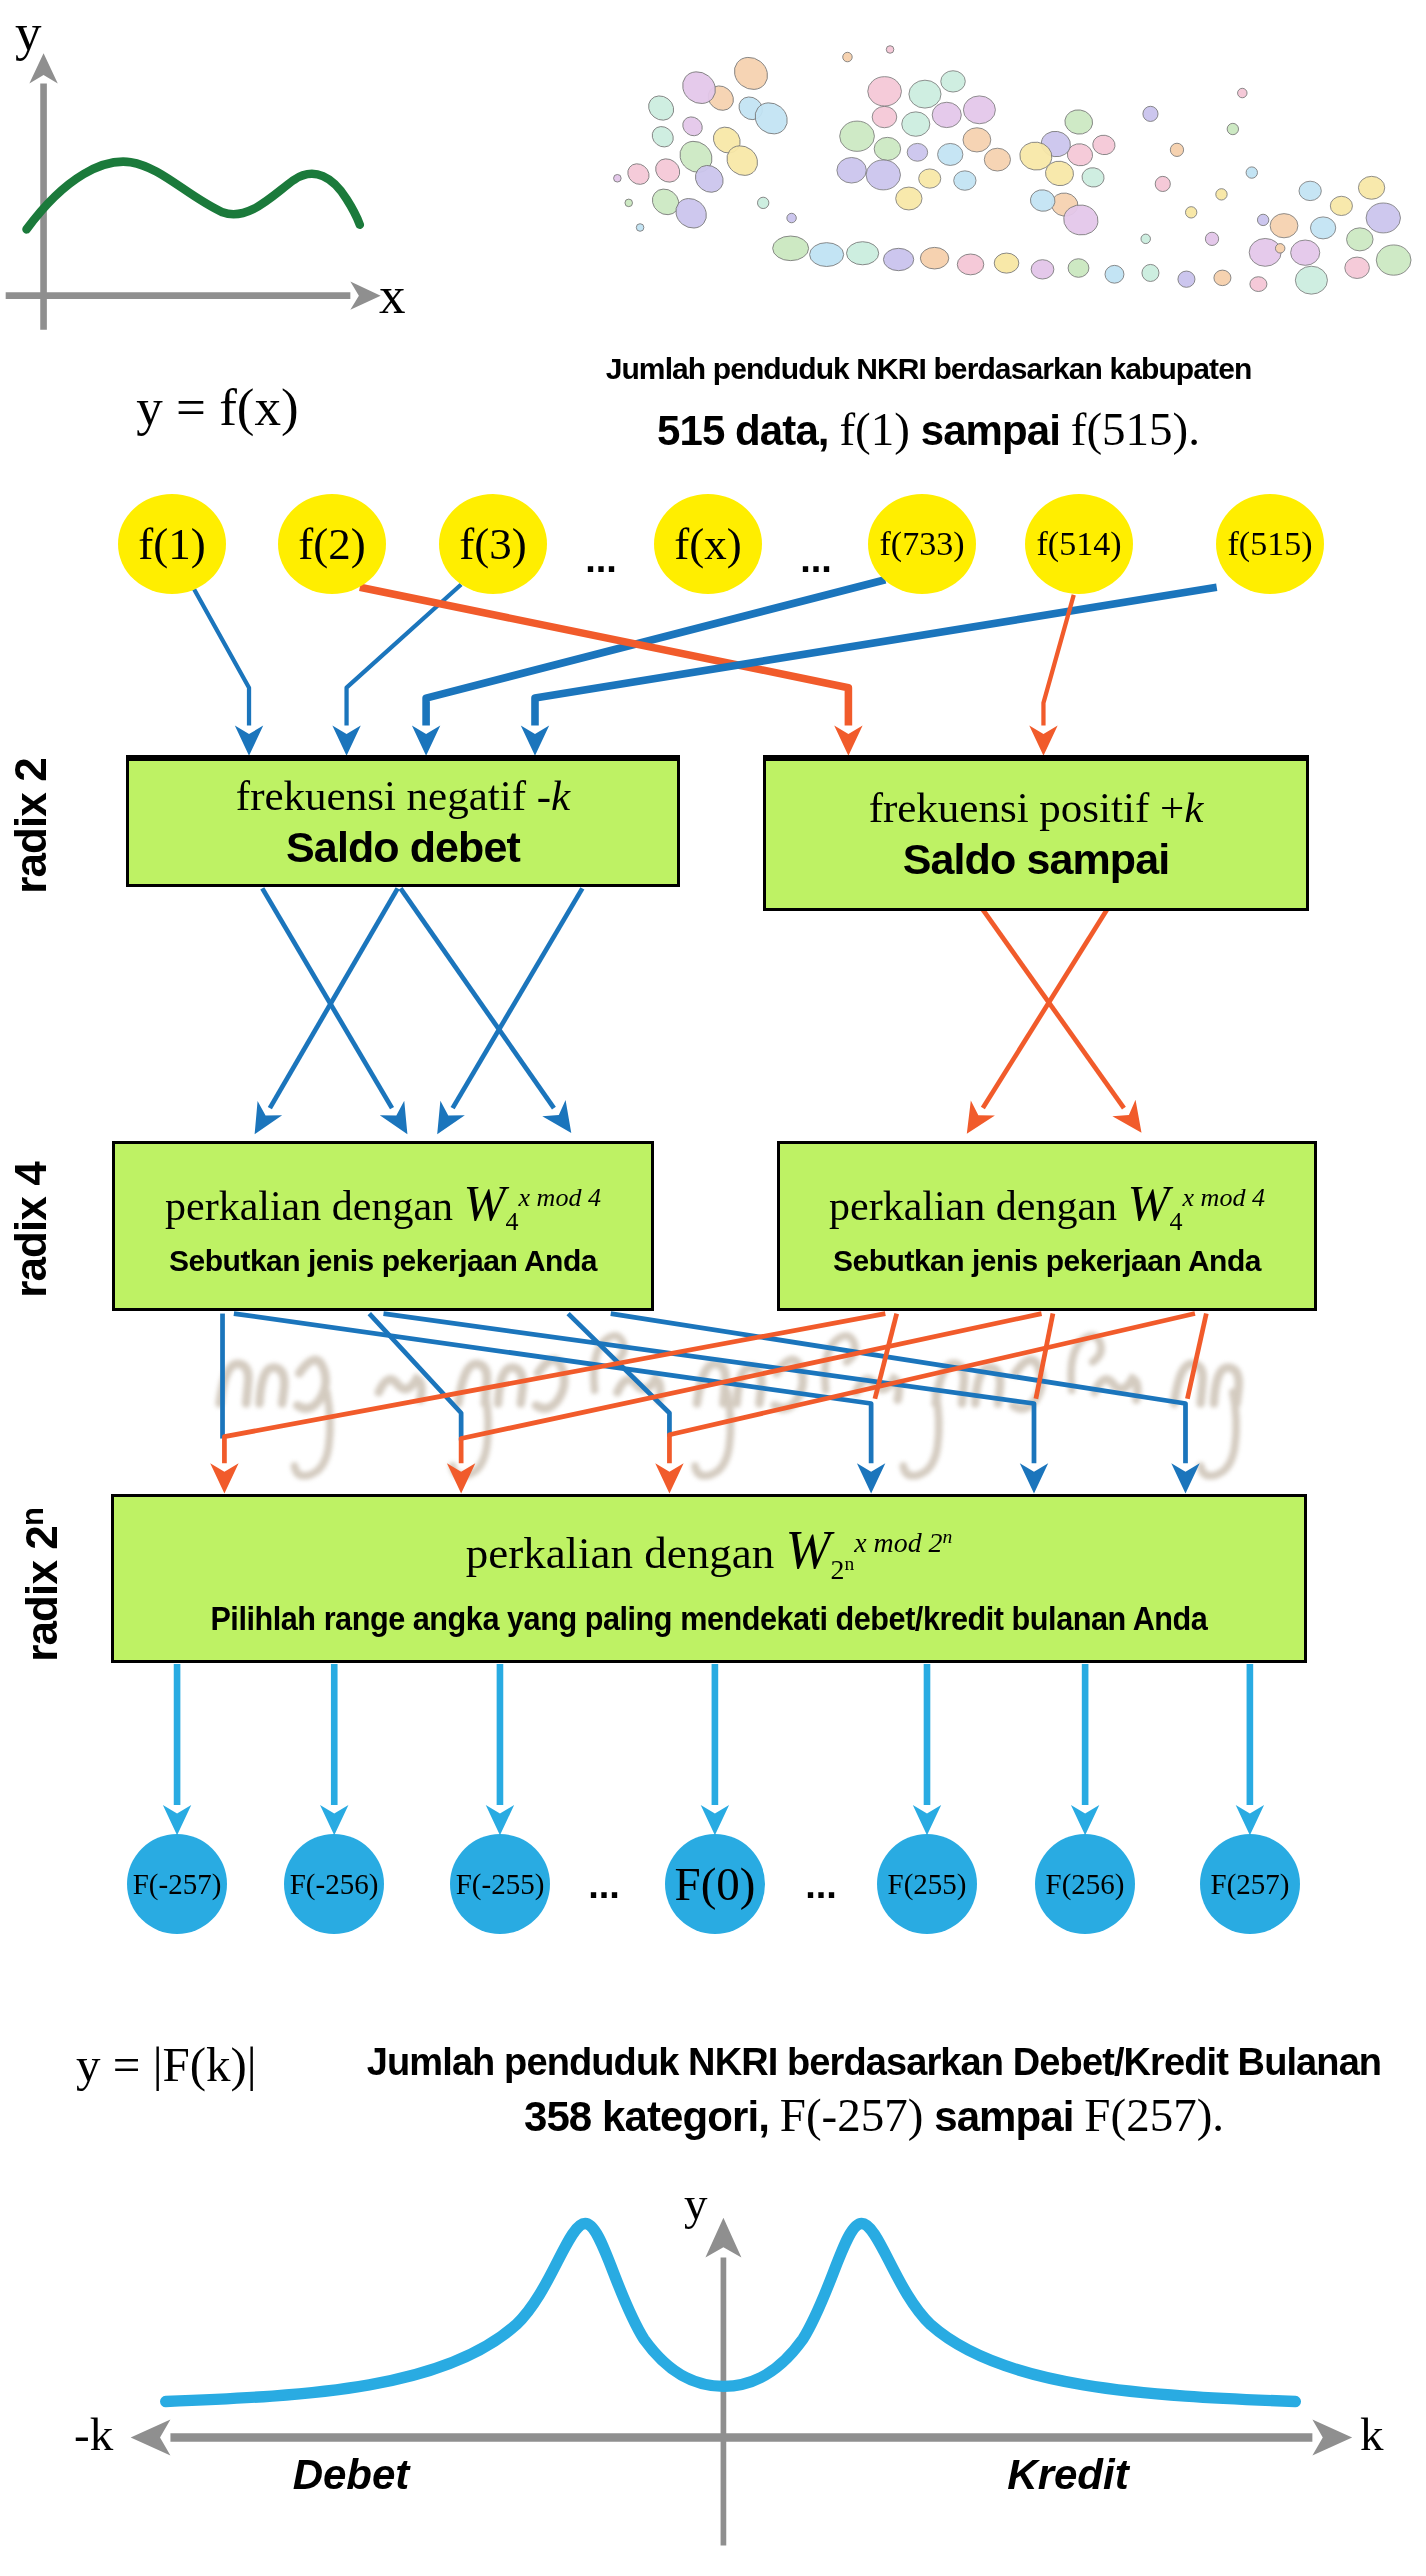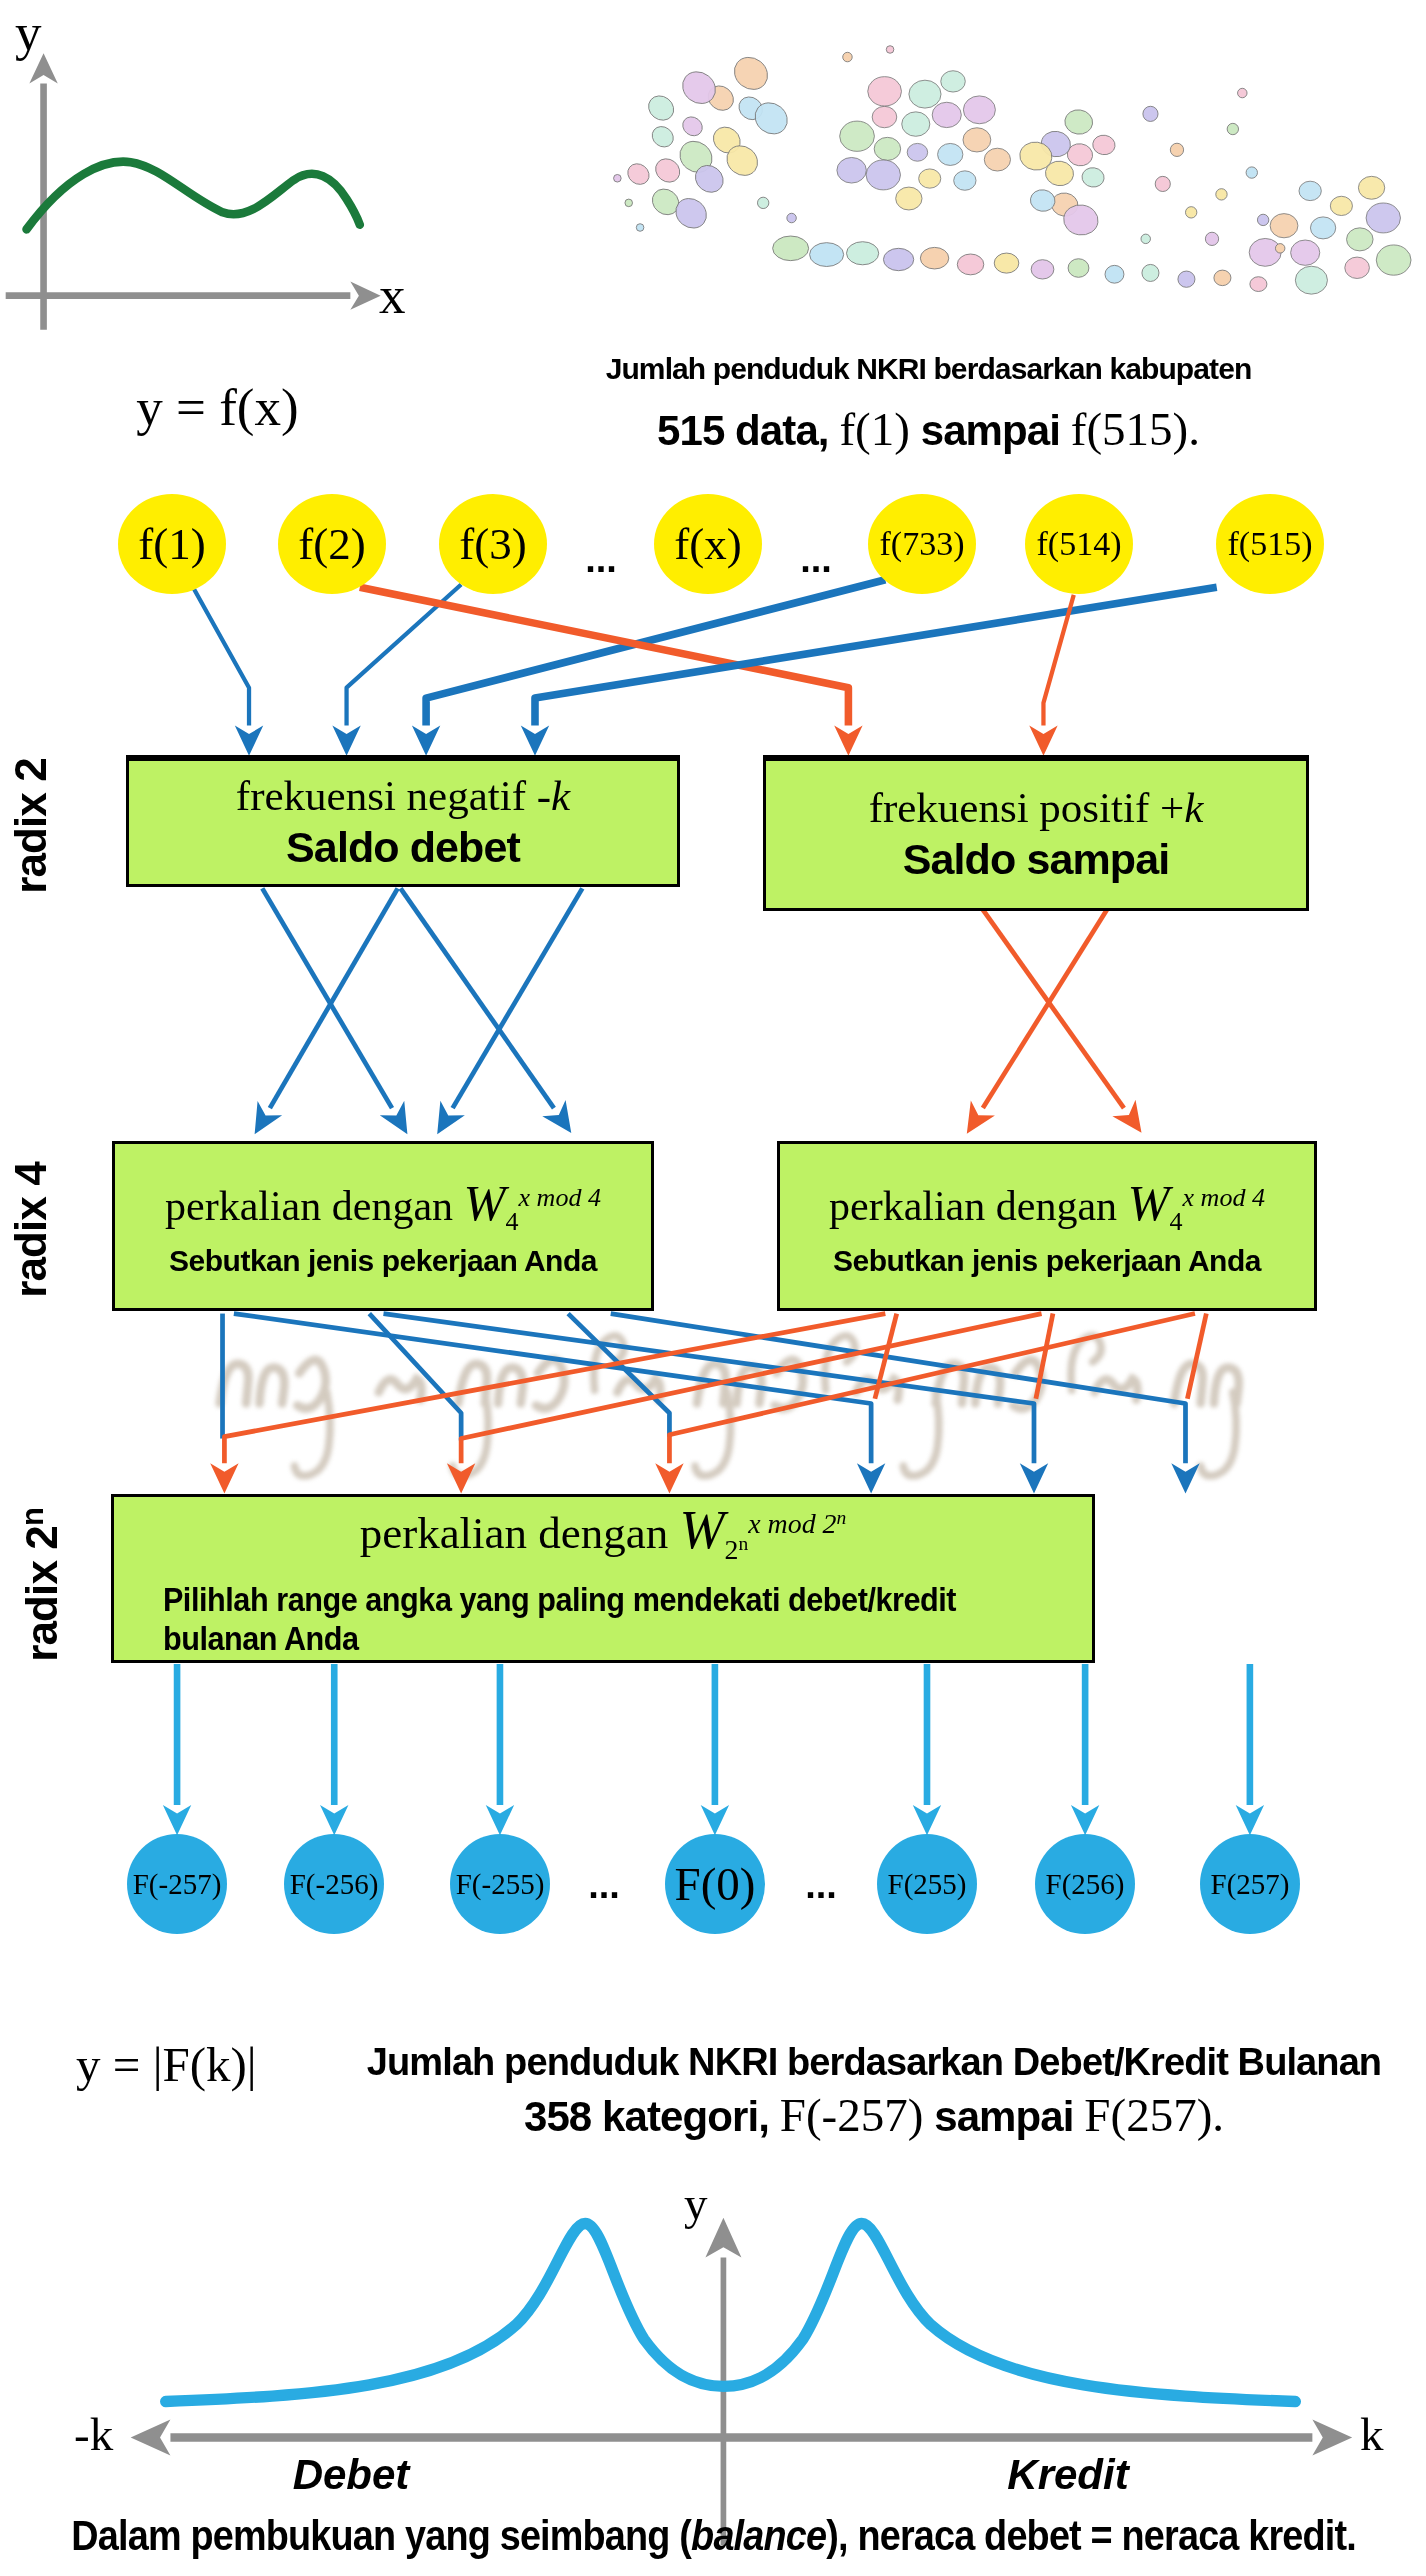--- a/index.html
+++ b/index.html
@@ -289,21 +289,21 @@
 
   <div class="fbox" style="left:112px;top:1141px;width:542px;height:170px;">
     <div class="bx2-l1"><span>perkalian dengan </span><span class="W">W</span><span class="sub">4</span><span class="sup">x mod 4</span></div>
     <div class="bx2-l2">Sebutkan jenis pekerjaan Anda</div>
   </div>
   <div class="fbox" style="left:777px;top:1141px;width:540px;height:170px;">
     <div class="bx2-l1"><span>perkalian dengan </span><span class="W">W</span><span class="sub">4</span><span class="sup">x mod 4</span></div>
     <div class="bx2-l2">Sebutkan jenis pekerjaan Anda</div>
   </div>
 
-  <div class="fbox" style="left:111px;top:1494px;width:984px;height:169px;">
+  <div class="fbox" style="left:111px;top:1494px;width:1196px;height:169px;">
     <div class="bx3-l1"><span>perkalian dengan </span><span class="W">W</span><span class="sub"><span>2</span><span class="ssup">n</span></span><span class="sup"><span>x mod 2</span><span class="ssup">n</span></span></div>
     <div class="bx3-l2"><span class="cond">Pilihlah range angka yang paling mendekati debet/kredit bulanan Anda</span></div>
   </div>
 
   <div class="bnode bfs" style="left:127px;top:1834px;">
       <span>F(-257)</span>
     </div>
   <div class="bnode bfs" style="left:284px;top:1834px;">
       <span>F(-256)</span>
     </div>
@@ -328,16 +328,15 @@
   <div class="abs formula" style="left:76px;top:2036px;font-size:49px;">y = |F(k)|</div>
   <div class="abs title2 center" style="left:322px;top:2041px;width:1104px;">Jumlah penduduk NKRI berdasarkan Debet/Kredit Bulanan</div>
   <div class="abs mixline center" style="left:322px;top:2088px;width:1104px;"><span>358 kategori,</span> <span class="serif">F(-257)</span> <span>sampai</span> <span class="serif">F(257).</span></div>
 
   <div class="abs axlbl" style="left:684px;top:2176px;">y</div>
   <div class="abs axlbl" style="left:74px;top:2407px;">-k</div>
   <div class="abs axlbl" style="left:1360px;top:2407px;">k</div>
   <div class="dk" style="left:273px;top:2451px;width:156px;">Debet</div>
   <div class="dk" style="left:985px;top:2451px;width:166px;">Kredit</div>
 
-  <div class="abs center" style="left:0px;top:2512px;width:1426px;"><span class="caption cond"><span>Dalam pembukuan yang seimbang (</span><i>balance</i><span>), neraca debet = neraca kredit.</span></span></div>
 
 </div>
 
 
 </body></html>

